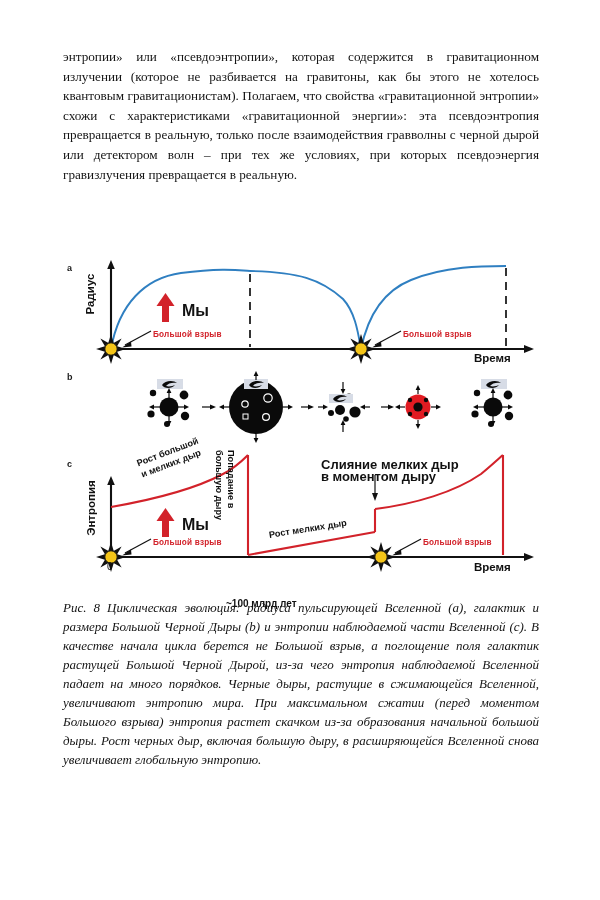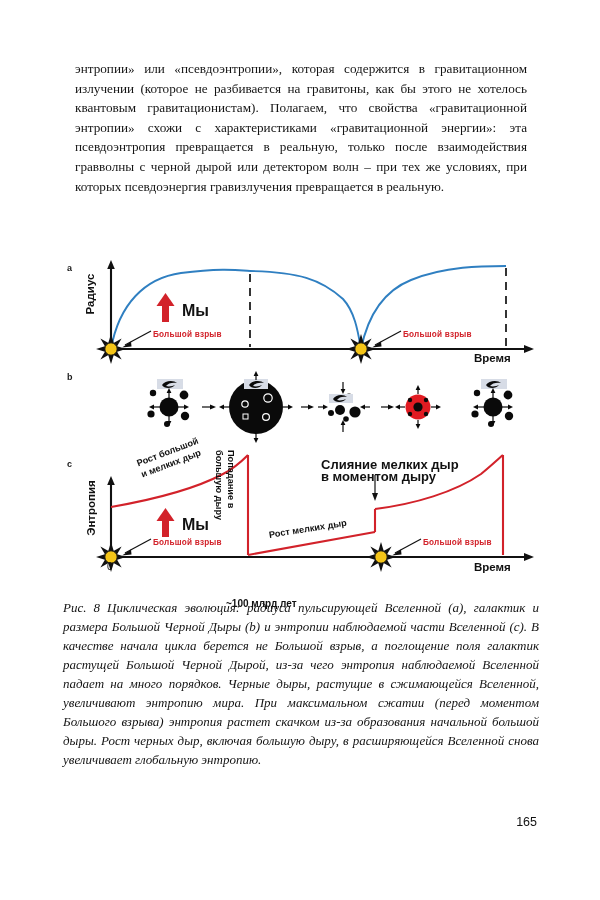--- a/index.html
+++ b/index.html
@@ -28,21 +28,21 @@
     left: 63px;
     top: 47px;
     width: 476px;
     font-family: "Liberation Serif", serif;
     font-size: 13.2px;
     line-height: 19.6px;
     text-align: justify;
     text-justify: inter-word;
     color: #141414;
   }
-  .bodytext p { margin: 12px; }
+  .bodytext p { margin: 0; }
 
   
   .figure {
     position: absolute;
     left: 63px;
     top: 252px;
     width: 478px;
     height: 336px;
   }
   .panel-letter {
@@ -453,15 +453,14 @@
       <span class="red-label" style="left:90px; top:86px;">Большой  взрыв</span>
       <span class="red-label" style="left:360px; top:86px;">Большой  взрыв</span>
     </div>
 
   </div>
 
   <div class="caption">
     <p>Рис. 8 Циклическая эволюция: радиуса пульсирующей Вселенной (a), галактик и размера Большой Черной Дыры (b) и энтропии наблюдаемой части Вселенной (c). В качестве начала цикла берется не Большой взрыв, а поглощение поля галактик растущей Большой Черной Дырой, из-за чего энтропия наблюдаемой Вселенной падает на много порядков. Черные дыры, растущие в сжимающейся Вселенной, увеличивают энтропию мира. При максимальном сжатии (перед моментом Большого взрыва) энтропия растет скачком из-за образования начальной большой дыры. Рост черных дыр, включая большую дыру, в расширяющейся Вселенной снова увеличивает глобальную энтропию.</p>
   </div>
 
-  <div class="page-number">165</div>
 
 </div>
 
 </body></html>

